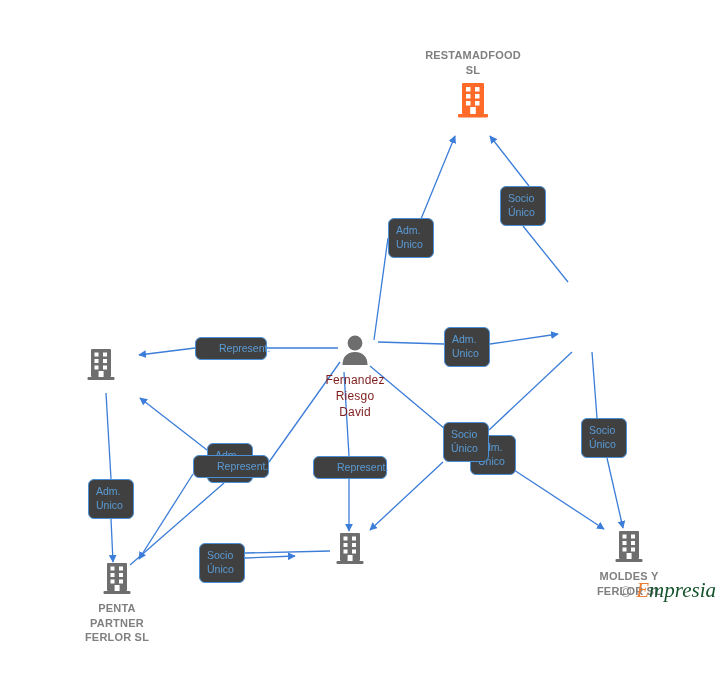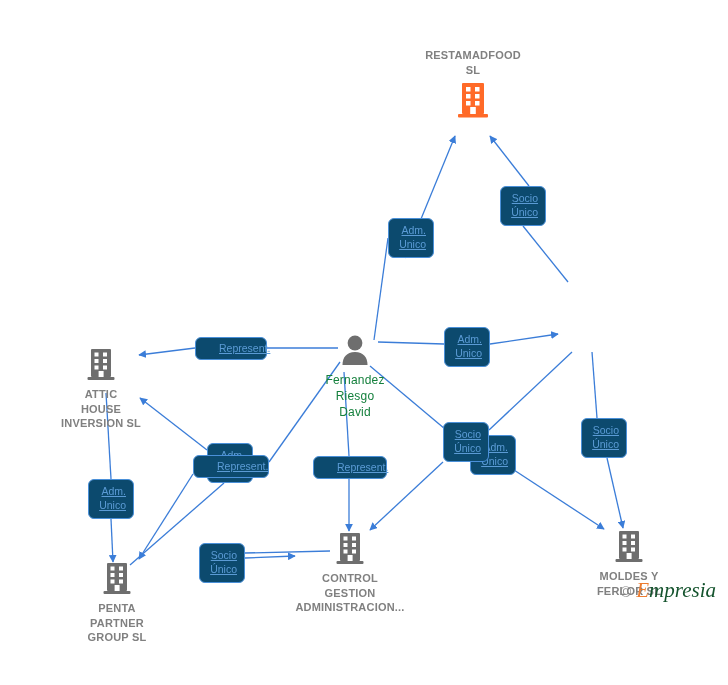--- a/index.html
+++ b/index.html
@@ -27,36 +27,35 @@
     font-size:11px;
     color:#808080;
     text-align:center;
     line-height:14.5px;
     letter-spacing:.2px;
     white-space:pre-line;
     margin-top:3px;
     font-weight:bold;
   }
   .node.label-above .node-label{margin-top:0;margin-bottom:4px;}
-  .node.person .node-label{font-weight:normal;font-size:12px;line-height:16px;color:#15803d;}
+  .node.person .node-label{font-weight:normal;font-size:12px;line-height:16px;color:#7f1d1d;}
 
   
   .chip{
     position:absolute;
     border:1.4px solid #4a90d9;
     border-radius:6px;
-    background:#0c4a6e;
+    background:#404040;
     color:#5b9bd5;
     font-size:10.5px;
     line-height:14px;
-    text-align:right;
+    text-align:left;
     padding:4px 7px;
     white-space:pre-line;
     box-sizing:border-box;
-    text-decoration:underline;
   }
   .chip.one-line{padding:3px 23px;}
 </style>
 </head>
 <body>
 
 <div id="graph">
 
   <svg id="edges" viewBox="0 0 728 685" xmlns="http://www.w3.org/2000/svg">
     <defs>
@@ -149,65 +148,59 @@
           <rect x="17" y="5.5" width="4" height="4"></rect>
           <rect x="8.5" y="12" width="4" height="4"></rect>
           <rect x="17" y="12" width="4" height="4"></rect>
           <rect x="8.5" y="18.5" width="4" height="4"></rect>
           <rect x="17" y="18.5" width="4" height="4"></rect>
           <rect x="12.6" y="24" width="5" height="6"></rect>
         </g>
         <rect x="1.5" y="30" width="27" height="3" rx="1" fill="#6e6e6e"></rect>
       </svg>
     </div>
-    <div class="node-label">ATTIC
-HOUSE
-INVERSION  SL</div>
   </div>
 
   <div class="node" style="left:117px;top:561px;">
     <div class="glyph">
       <svg width="30" height="34" viewBox="0 0 30 34" xmlns="http://www.w3.org/2000/svg">
         <rect x="5" y="2" width="20" height="28" rx="1" fill="#6e6e6e"></rect>
         <g fill="#ffffff">
           <rect x="8.5" y="5.5" width="4" height="4"></rect>
           <rect x="17" y="5.5" width="4" height="4"></rect>
           <rect x="8.5" y="12" width="4" height="4"></rect>
           <rect x="17" y="12" width="4" height="4"></rect>
           <rect x="8.5" y="18.5" width="4" height="4"></rect>
           <rect x="17" y="18.5" width="4" height="4"></rect>
           <rect x="12.6" y="24" width="5" height="6"></rect>
         </g>
         <rect x="1.5" y="30" width="27" height="3" rx="1" fill="#6e6e6e"></rect>
       </svg>
     </div>
     <div class="node-label">PENTA
 PARTNER
-GROUP  SL</div>
+FERLOR  SL</div>
   </div>
 
   <div class="node" style="left:350px;top:531px;">
     <div class="glyph">
       <svg width="30" height="34" viewBox="0 0 30 34" xmlns="http://www.w3.org/2000/svg">
         <rect x="5" y="2" width="20" height="28" rx="1" fill="#6e6e6e"></rect>
         <g fill="#ffffff">
           <rect x="8.5" y="5.5" width="4" height="4"></rect>
           <rect x="17" y="5.5" width="4" height="4"></rect>
           <rect x="8.5" y="12" width="4" height="4"></rect>
           <rect x="17" y="12" width="4" height="4"></rect>
           <rect x="8.5" y="18.5" width="4" height="4"></rect>
           <rect x="17" y="18.5" width="4" height="4"></rect>
           <rect x="12.6" y="24" width="5" height="6"></rect>
         </g>
         <rect x="1.5" y="30" width="27" height="3" rx="1" fill="#6e6e6e"></rect>
       </svg>
     </div>
-    <div class="node-label">CONTROL
-GESTION
-ADMINISTRACION...</div>
   </div>
 
   <div class="node" style="left:629px;top:529px;">
     <div class="glyph">
       <svg width="30" height="34" viewBox="0 0 30 34" xmlns="http://www.w3.org/2000/svg">
         <rect x="5" y="2" width="20" height="28" rx="1" fill="#6e6e6e"></rect>
         <g fill="#ffffff">
           <rect x="8.5" y="5.5" width="4" height="4"></rect>
           <rect x="17" y="5.5" width="4" height="4"></rect>
           <rect x="8.5" y="12" width="4" height="4"></rect>

